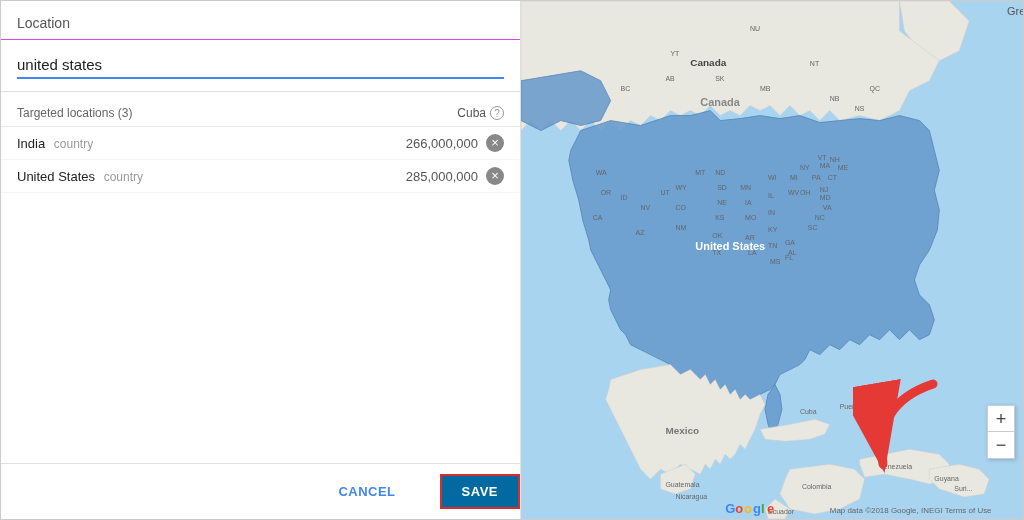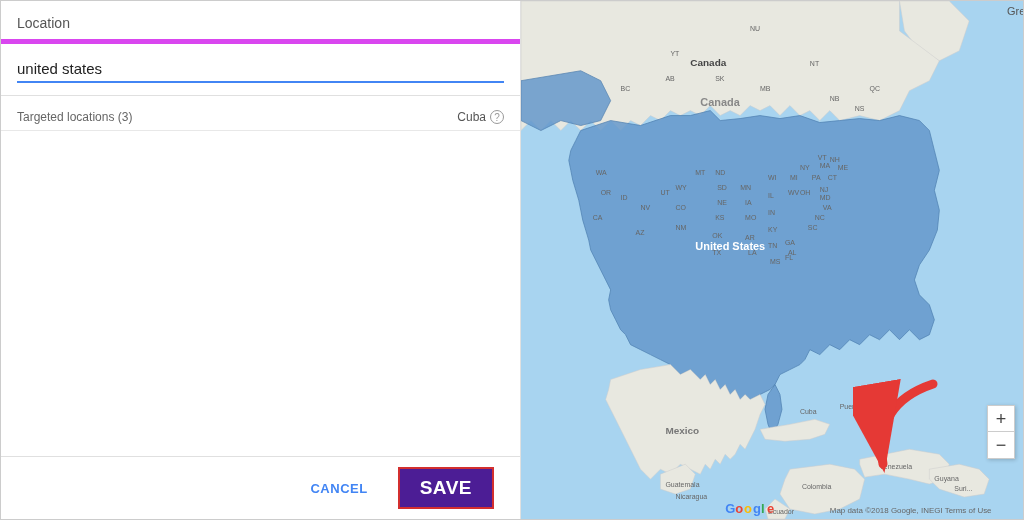--- a/index.html
+++ b/index.html
@@ -27,21 +27,21 @@
       display: flex;
       flex-direction: column;
       border-right: 1px solid #e0e0e0;
       background: #fff;
     }
 
     .panel-header {
       padding: 14px 16px 8px 16px;
       font-size: 14px;
       color: #555;
-      border-bottom: 5px solid #d946ef;
+      border-bottom: 1px solid #d946ef;
     }
 
     .search-area {
       padding: 12px 16px;
       border-bottom: 1px solid #e0e0e0;
     }
 
     .search-input {
       width: 100%;
       border: none;
@@ -145,42 +145,42 @@
       font-size: 13px;
       line-height: 1;
       margin-top: -1px;
     }
 
     
     .footer {
       display: flex;
       justify-content: flex-end;
       align-items: center;
-      padding: 10px 26px;
+      padding: 10px 0;
       border-top: 1px solid #e0e0e0;
       background: #fff;
-      gap: 18px;
+      gap: 32px;
     }
 
     .cancel-btn {
       background: none;
       border: none;
       color: #4285f4;
       font-size: 13px;
       font-weight: 600;
       cursor: pointer;
       letter-spacing: 0.5px;
       padding: 8px 12px;
     }
 
     .save-btn {
-      background: #4c1d95;
+      background: #0369a1;
       color: #fff;
       border: 2px solid #d32f2f;
-      font-size: 19px;
+      font-size: 13px;
       font-weight: 600;
       cursor: pointer;
       padding: 8px 20px;
       letter-spacing: 0.5px;
     }
 
     
     .map-panel {
       flex: 1;
       position: relative;
@@ -244,22 +244,42 @@
 
     <div class="locations-table">
       <div class="table-header-row">
         <span class="table-header-left">Targeted locations (3)</span>
         <div class="table-header-right">
           <span>Cuba</span>
           <span class="help-icon">?</span>
         </div>
       </div>
 
-
-
+      <div class="location-row">
+        <div>
+          <span class="location-name">India</span>
+          <span class="location-type">country</span>
+        </div>
+        <div class="location-right">
+          <span class="location-reach">266,000,000</span>
+          <div class="remove-btn"></div>
+        </div>
+      </div>
+
+
+      <div class="location-row">
+        <div>
+          <span class="location-name">United States</span>
+          <span class="location-type">country</span>
+        </div>
+        <div class="location-right">
+          <span class="location-reach">285,000,000</span>
+          <div class="remove-btn"></div>
+        </div>
+      </div>
     </div>
 
     <div class="footer">
       <button class="cancel-btn">CANCEL</button>
       <button class="save-btn">SAVE</button>
     </div>
 
   </div>
 
   <div class="map-panel">

